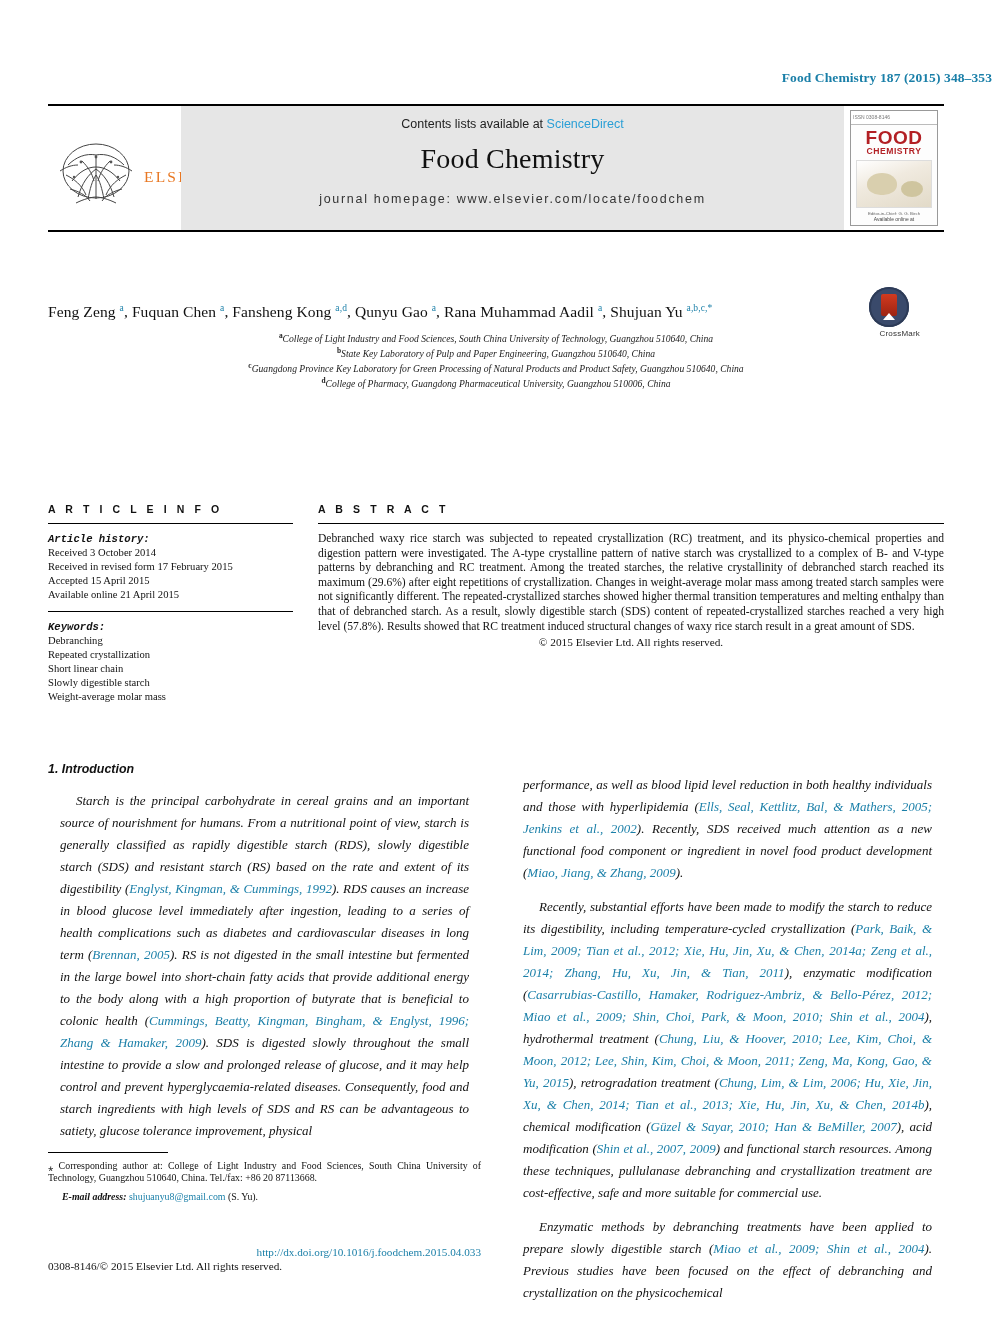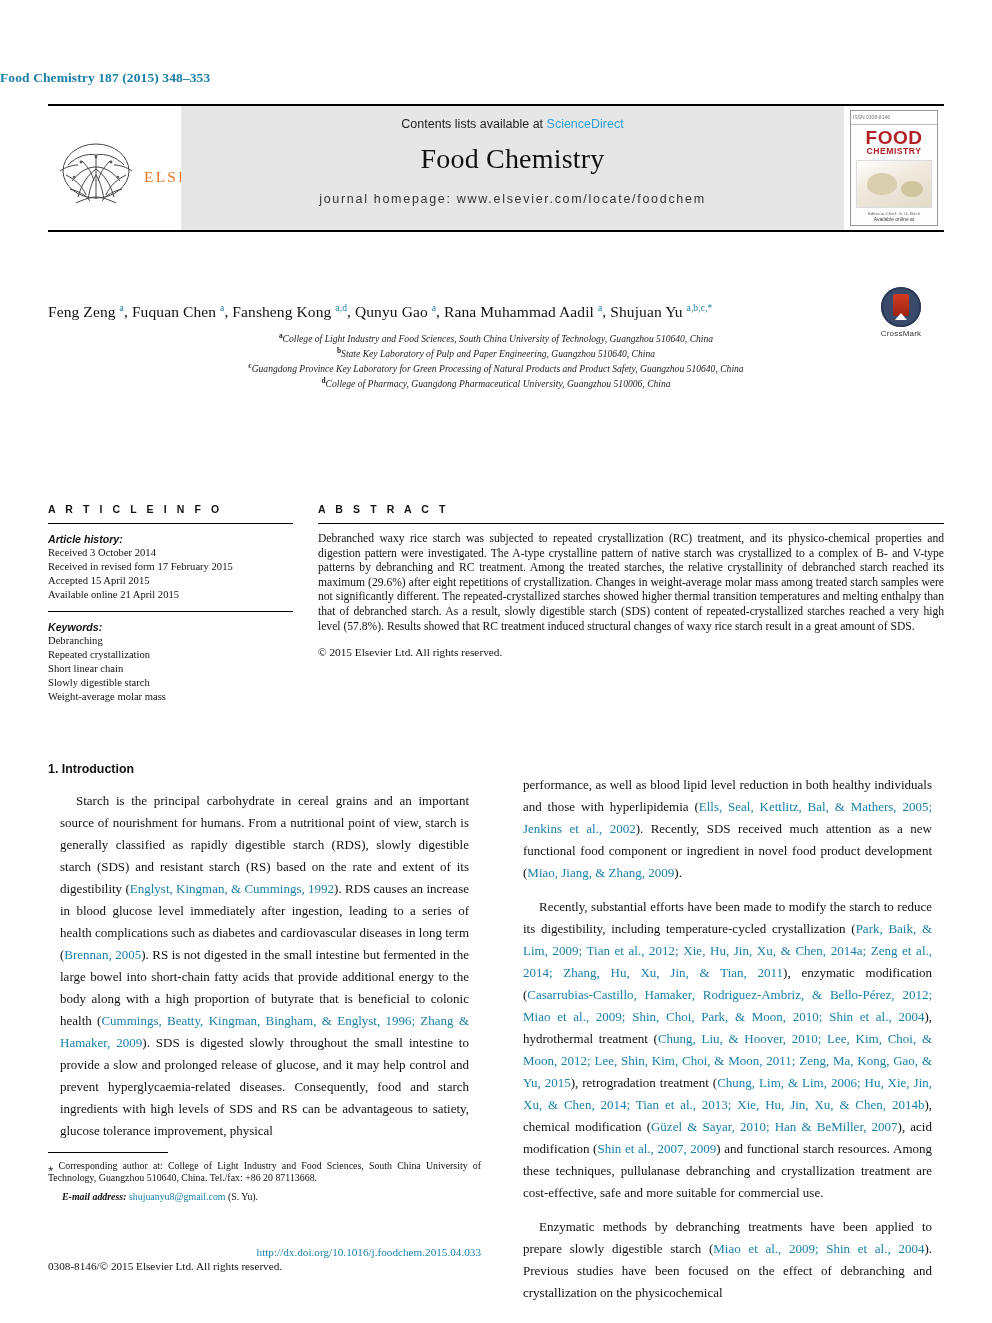--- a/index.html
+++ b/index.html
@@ -21,21 +21,21 @@
     height: 1323px;
     background: #fff;
   }
 
   
   .running-head {
     position: absolute;
     top: 70px;
     left: 0;
     width: 992px;
-    text-align: left;
+    text-align: right;
     font-family: "Liberation Serif", serif;
     font-weight: bold;
     font-size: 13.5px;
     color: #1a7fa8;
     letter-spacing: .1px;
   }
 
   
   .masthead {
     position: absolute;
@@ -201,24 +201,24 @@
     font-family: "Liberation Serif", serif;
     font-size: 23.5px;
     line-height: 29px;
     font-weight: normal;
     color: #111;
     width: 750px;
     margin: 0;
   }
   .crossmark {
     position: absolute;
-    right: 12px;
+    right: 24px;
     top: 2px;
     width: 62px;
-    text-align: center;
+    text-align: right;
   }
   .cm-badge {
     width: 40px;
     height: 40px;
     border-radius: 50%;
     background: #3a4a6b;
     margin: 0 auto;
     position: relative;
     box-shadow: inset 0 0 0 2px #2d3b57;
   }
@@ -306,21 +306,21 @@
     border-top: 1.6px solid #000;
     margin-top: 8px;
     margin-bottom: 8px;
   }
   .rule-thin {
     border-top: 1px solid #000;
     margin-top: 9px;
     margin-bottom: 8px;
   }
   .info-label {
-    font-family: Liberation Sans, sans-serif;
+    font-family: Liberation Mono, monospace;
     font-style: italic;
     font-weight: bold;
     font-size: 10.6px;
     line-height: 14px;
     color: #111;
   }
   .info-line {
     font-family: "Liberation Serif", serif;
     font-size: 10.6px;
     line-height: 14px;
@@ -329,37 +329,38 @@
   .abstract-body {
     font-family: "Liberation Serif", serif;
     font-size: 11.6px;
     line-height: 14.6px;
     text-align: justify;
     color: #111;
   }
   .copyright-line {
     font-family: "Liberation Serif", serif;
     font-size: 11.3px;
-    text-align: left;
-    margin-top: 12px;
+    text-align: center;
+    margin-top: 2px;
     color: #111;
   }
 
   
   .body-cols {
     position: absolute;
     top: 762px;
     left: 48px;
     width: 896px;
     display: flex;
     gap: 30px;
   }
   .bcol {
     width: 433px;
     flex: 0 0 433px;
+    font-style: italic;
   }
   .h1 {
     font-family: "Liberation Sans", sans-serif;
     font-weight: bold;
     font-size: 12.4px;
     color: #111;
     margin: 0 0 14px 0;
   }
   .para {
     font-family: "Liberation Serif", serif;

